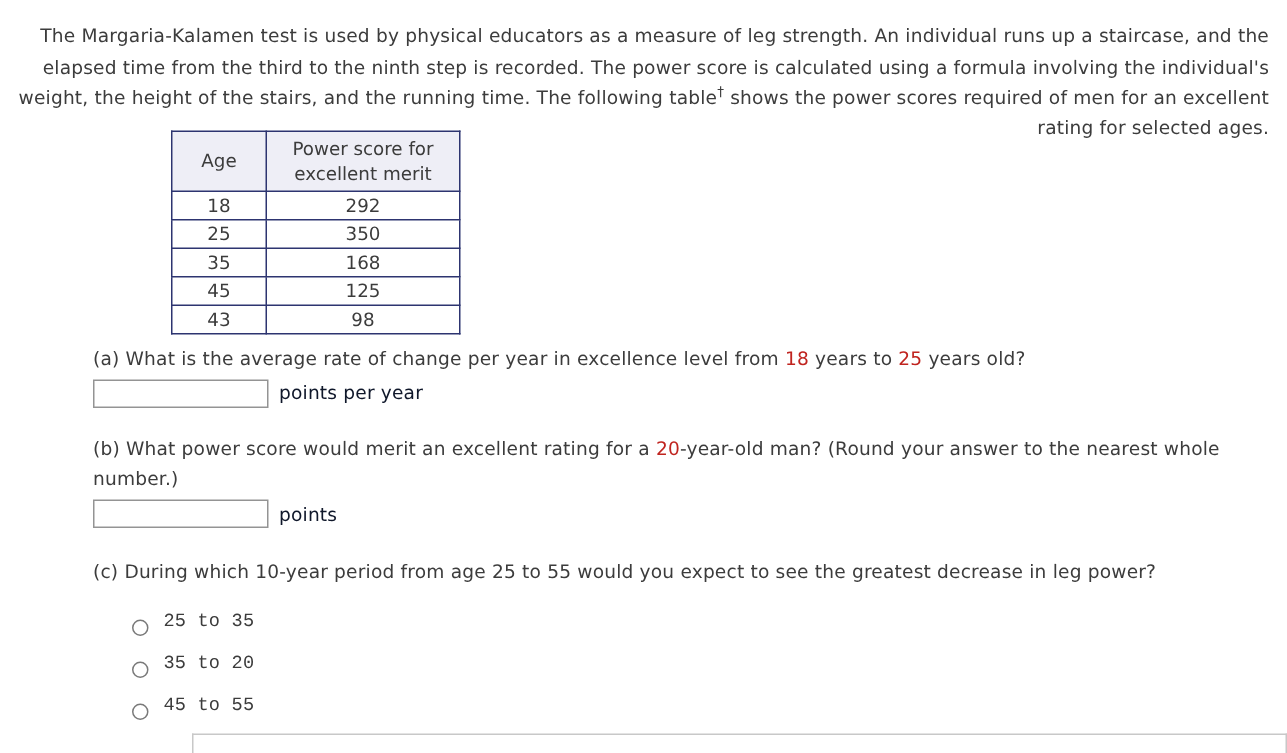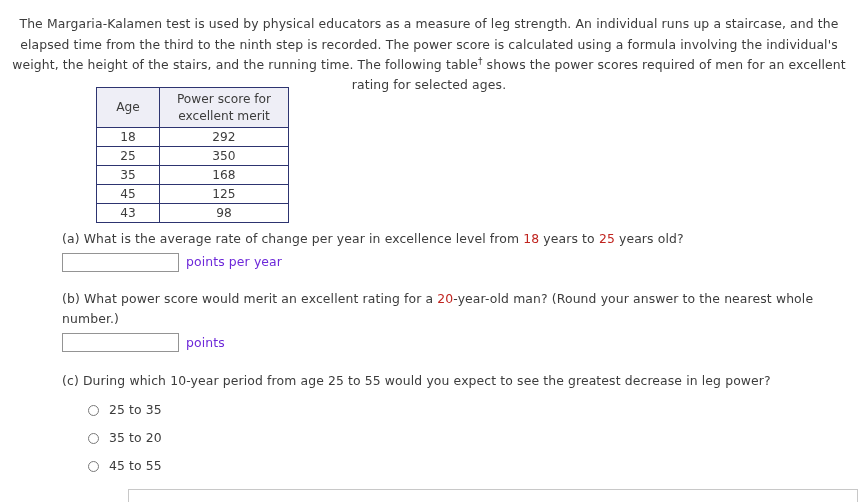--- a/index.html
+++ b/index.html
@@ -27,32 +27,32 @@
   
   .intro {
     position: absolute;
     left: 12px;
     top: 2px;
     width: 834px;
     font-size: 12.4px;
     line-height: 20.3px;
     color: #3c3c3c;
     letter-spacing: 0.01em;
-    text-align: center;
+    text-align: right;
   }
   .intro sup {
     font-size: 9px;
     vertical-align: super;
     line-height: 0;
   }
 
   
   .table-wrap {
     position: absolute;
-    left: 96px;
+    left: 114px;
     top: 87px;
   }
   table.data {
     border-collapse: collapse;
     font-size: 12.2px;
     color: #3c3c3c;
   }
   table.data th,
   table.data td {
     border: 1px solid #2d3470;
@@ -97,32 +97,33 @@
     width: 117px;
     height: 19px;
     border: 1px solid #949494;
     background: #ffffff;
     box-sizing: border-box;
     display: inline-block;
   }
   .ansunit {
     margin-left: 7px;
     font-size: 12.4px;
-    color: #6d28d9;
+    color: #0f172a;
   }
 
   
   .opts {
     margin-top: 5px;
     margin-left: 26px;
   }
   .opt {
     display: flex;
-    align-items: center;
+    align-items: flex-end;
     height: 28px;
+    font-family: Liberation Mono, monospace;
   }
   .radio {
     width: 11px;
     height: 11px;
     border: 1.3px solid #7a7a7a;
     border-radius: 50%;
     background: #ffffff;
     box-sizing: border-box;
     flex: 0 0 auto;
   }

